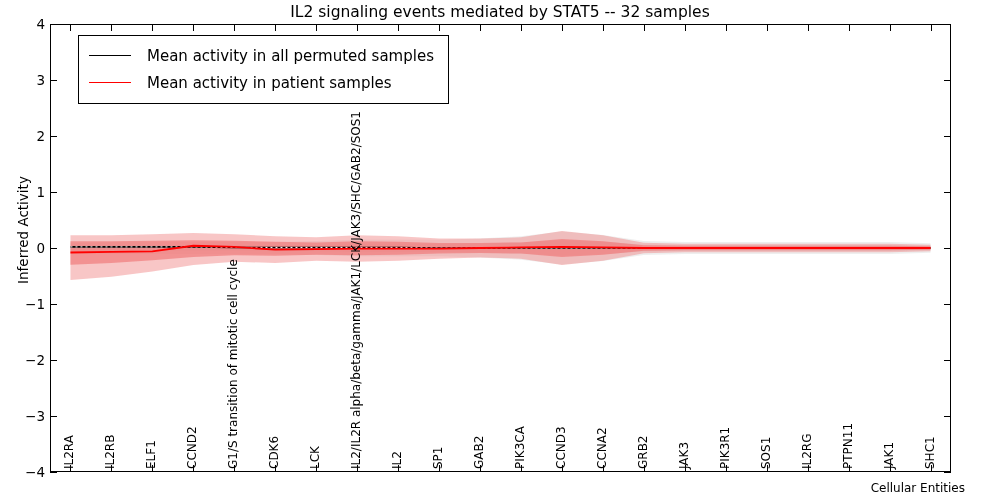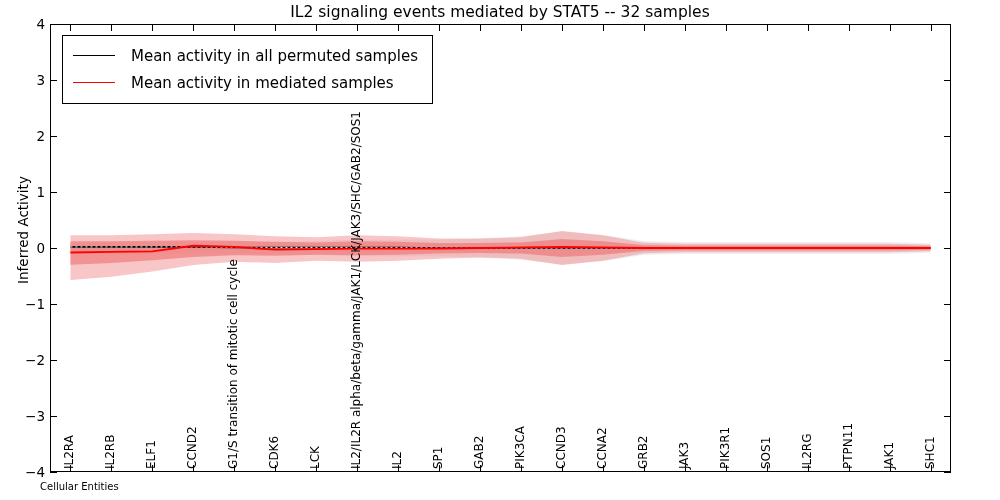--- a/index.html
+++ b/index.html
@@ -42,25 +42,25 @@
     width: 230px;
     text-align: center;
     font-size: 13.5px;
     transform: rotate(-90deg);
     transform-origin: center center;
     white-space: nowrap;
     z-index: 30;
   }
   #xlabel {
     position: absolute;
-    left: 40px;
+    left: 64px;
     top: 481px;
     width: 901px;
-    text-align: left;
-    font-size: 10px;
+    text-align: right;
+    font-size: 12px;
     white-space: nowrap;
     z-index: 30;
   }
   
   #plot-frame {
     position: absolute;
     left: 50px;
     top: 24px;
     width: 901px;
     height: 448px;
@@ -134,21 +134,21 @@
     position: absolute;
     top: 24px;
     width: 0;
     height: 7px;
     border-left: 1.3px solid #000000;
     z-index: 12;
   }
   
   #legend {
     position: absolute;
-    left: 62px;
+    left: 78px;
     top: 35px;
     background: #ffffff;
     border: 1.4px solid #000000;
     padding: 6px 14px 7px 10px;
     z-index: 50;
   }
   .legend-row {
     display: flex;
     align-items: center;
     height: 27px;
@@ -339,17 +339,17 @@
       </div>
     </div>
 
   <div id="legend">
     <div class="legend-row">
       <span class="legend-swatch black"></span>
       <span class="legend-text">Mean activity in all permuted samples</span>
     </div>
     <div class="legend-row">
       <span class="legend-swatch red"></span>
-      <span class="legend-text">Mean activity in mediated samples</span>
+      <span class="legend-text">Mean activity in patient samples</span>
     </div>
   </div>
 
 </div>
 
 </body></html>

